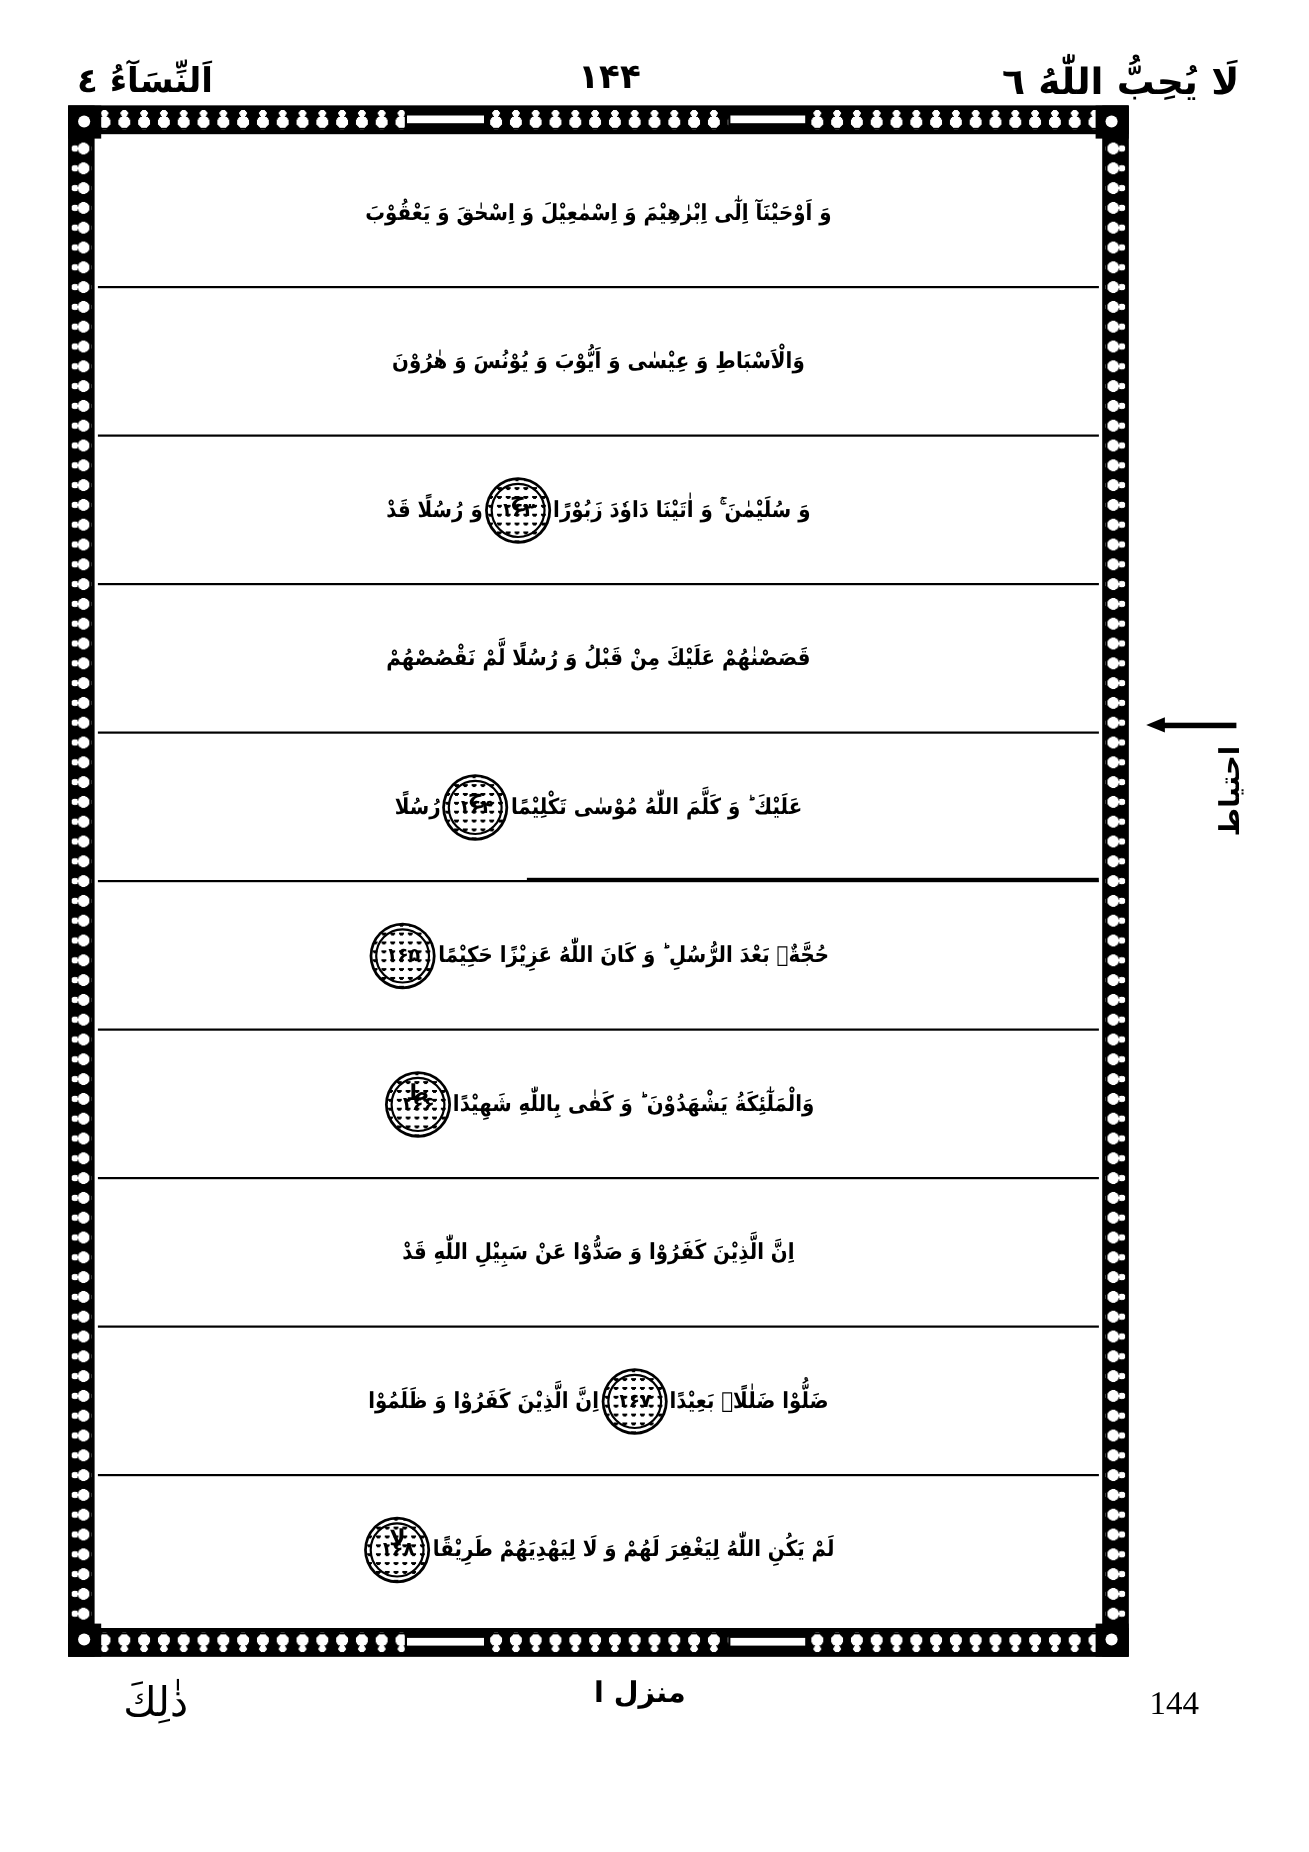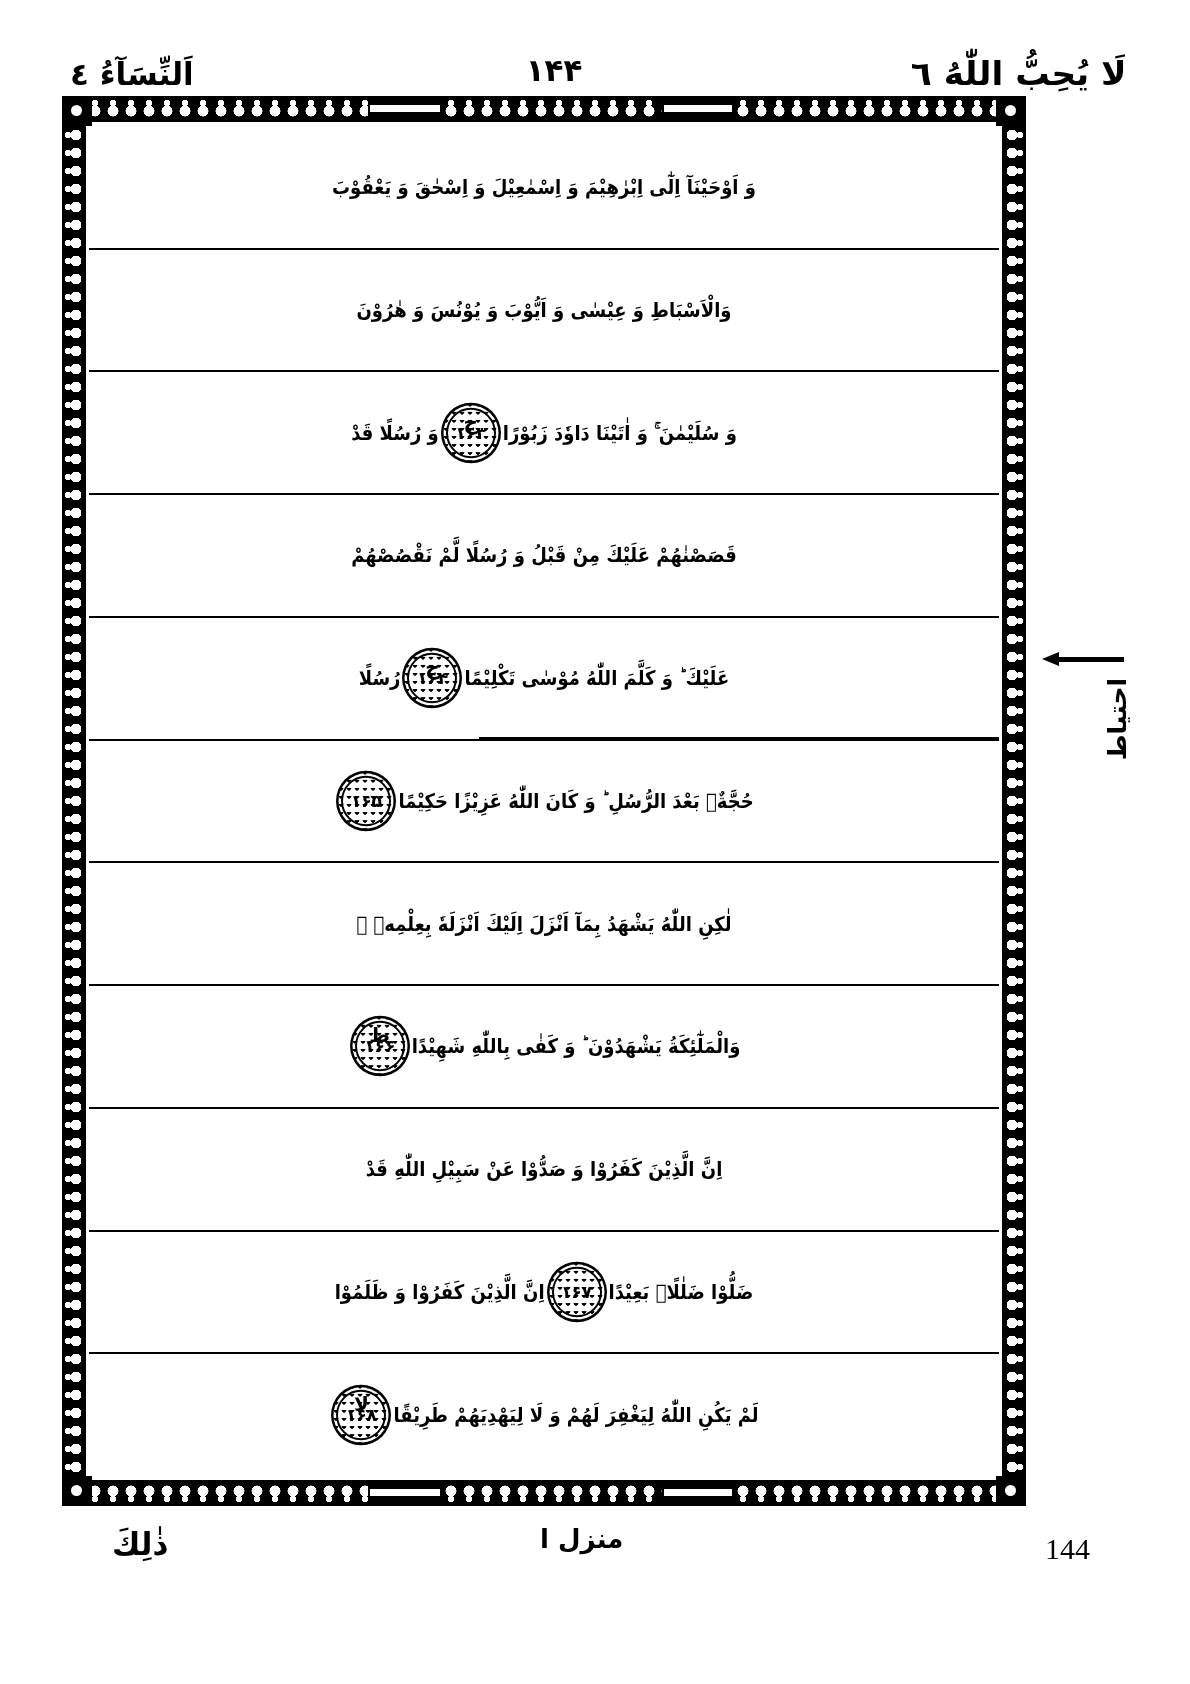--- a/index.html
+++ b/index.html
@@ -164,21 +164,20 @@
   
   .text-area {
     position: absolute;
     top: 26px;
     left: 22px;
     right: 22px;
     bottom: 26px;
     display: flex;
     flex-direction: column;
     background: #fff;
-    justify-content: flex-end;
   }
   .ayah-line {
     flex: 1 1 0;
     position: relative;
     border-bottom: 2.5px solid #000;
     display: flex;
     align-items: center;
     justify-content: center;
     direction: rtl;
     overflow: hidden;
@@ -289,22 +288,22 @@
     left: 60px;
     right: 40px;
     top: 1520px;
     height: 60px;
     direction: ltr;
   }
   .footer-dhalika {
     position: absolute;
     left: 52px;
     top: 6px;
-    font-size: 31px;
-    font-weight: bold;
+    font-size: 37px;
+    font-weight: normal;
     direction: rtl;
   }
   .footer-manzil {
     position: absolute;
     left: 480px;
     top: 4px;
     font-size: 26px;
     font-weight: bold;
     direction: rtl;
   }
@@ -417,23 +416,20 @@
       <div class="ayah-line">
         <div class="line-text" style="font-size: 18px;">
           <span>حُجَّةٌۢ بَعْدَ الرُّسُلِ ؕ وَ كَانَ اللّٰهُ عَزِيْزًا حَكِيْمًا</span>
           <span class="rosette">
             <span class="petals"></span>
             <span>۱۶۵</span>
           </span>
         </div>
       </div>
 
-      <div class="ayah-line">
-        <div class="line-text" style="font-size: 18px;">لٰكِنِ اللّٰهُ يَشْهَدُ بِمَآ اَنْزَلَ اِلَيْكَ اَنْزَلَهٗ بِعِلْمِهٖ ۙ</div>
-      </div>
 
       <div class="ayah-line">
         <div class="line-text" style="font-size: 18px;">
           <span>وَالْمَلٰٓئِكَةُ يَشْهَدُوْنَ ؕ وَ كَفٰى بِاللّٰهِ شَهِيْدًا</span>
           <span class="rosette">
             <span class="petals"></span>
             <span class="waqf-above">ط</span>
             <span>۱۶۶</span>
           </span>
         </div>

